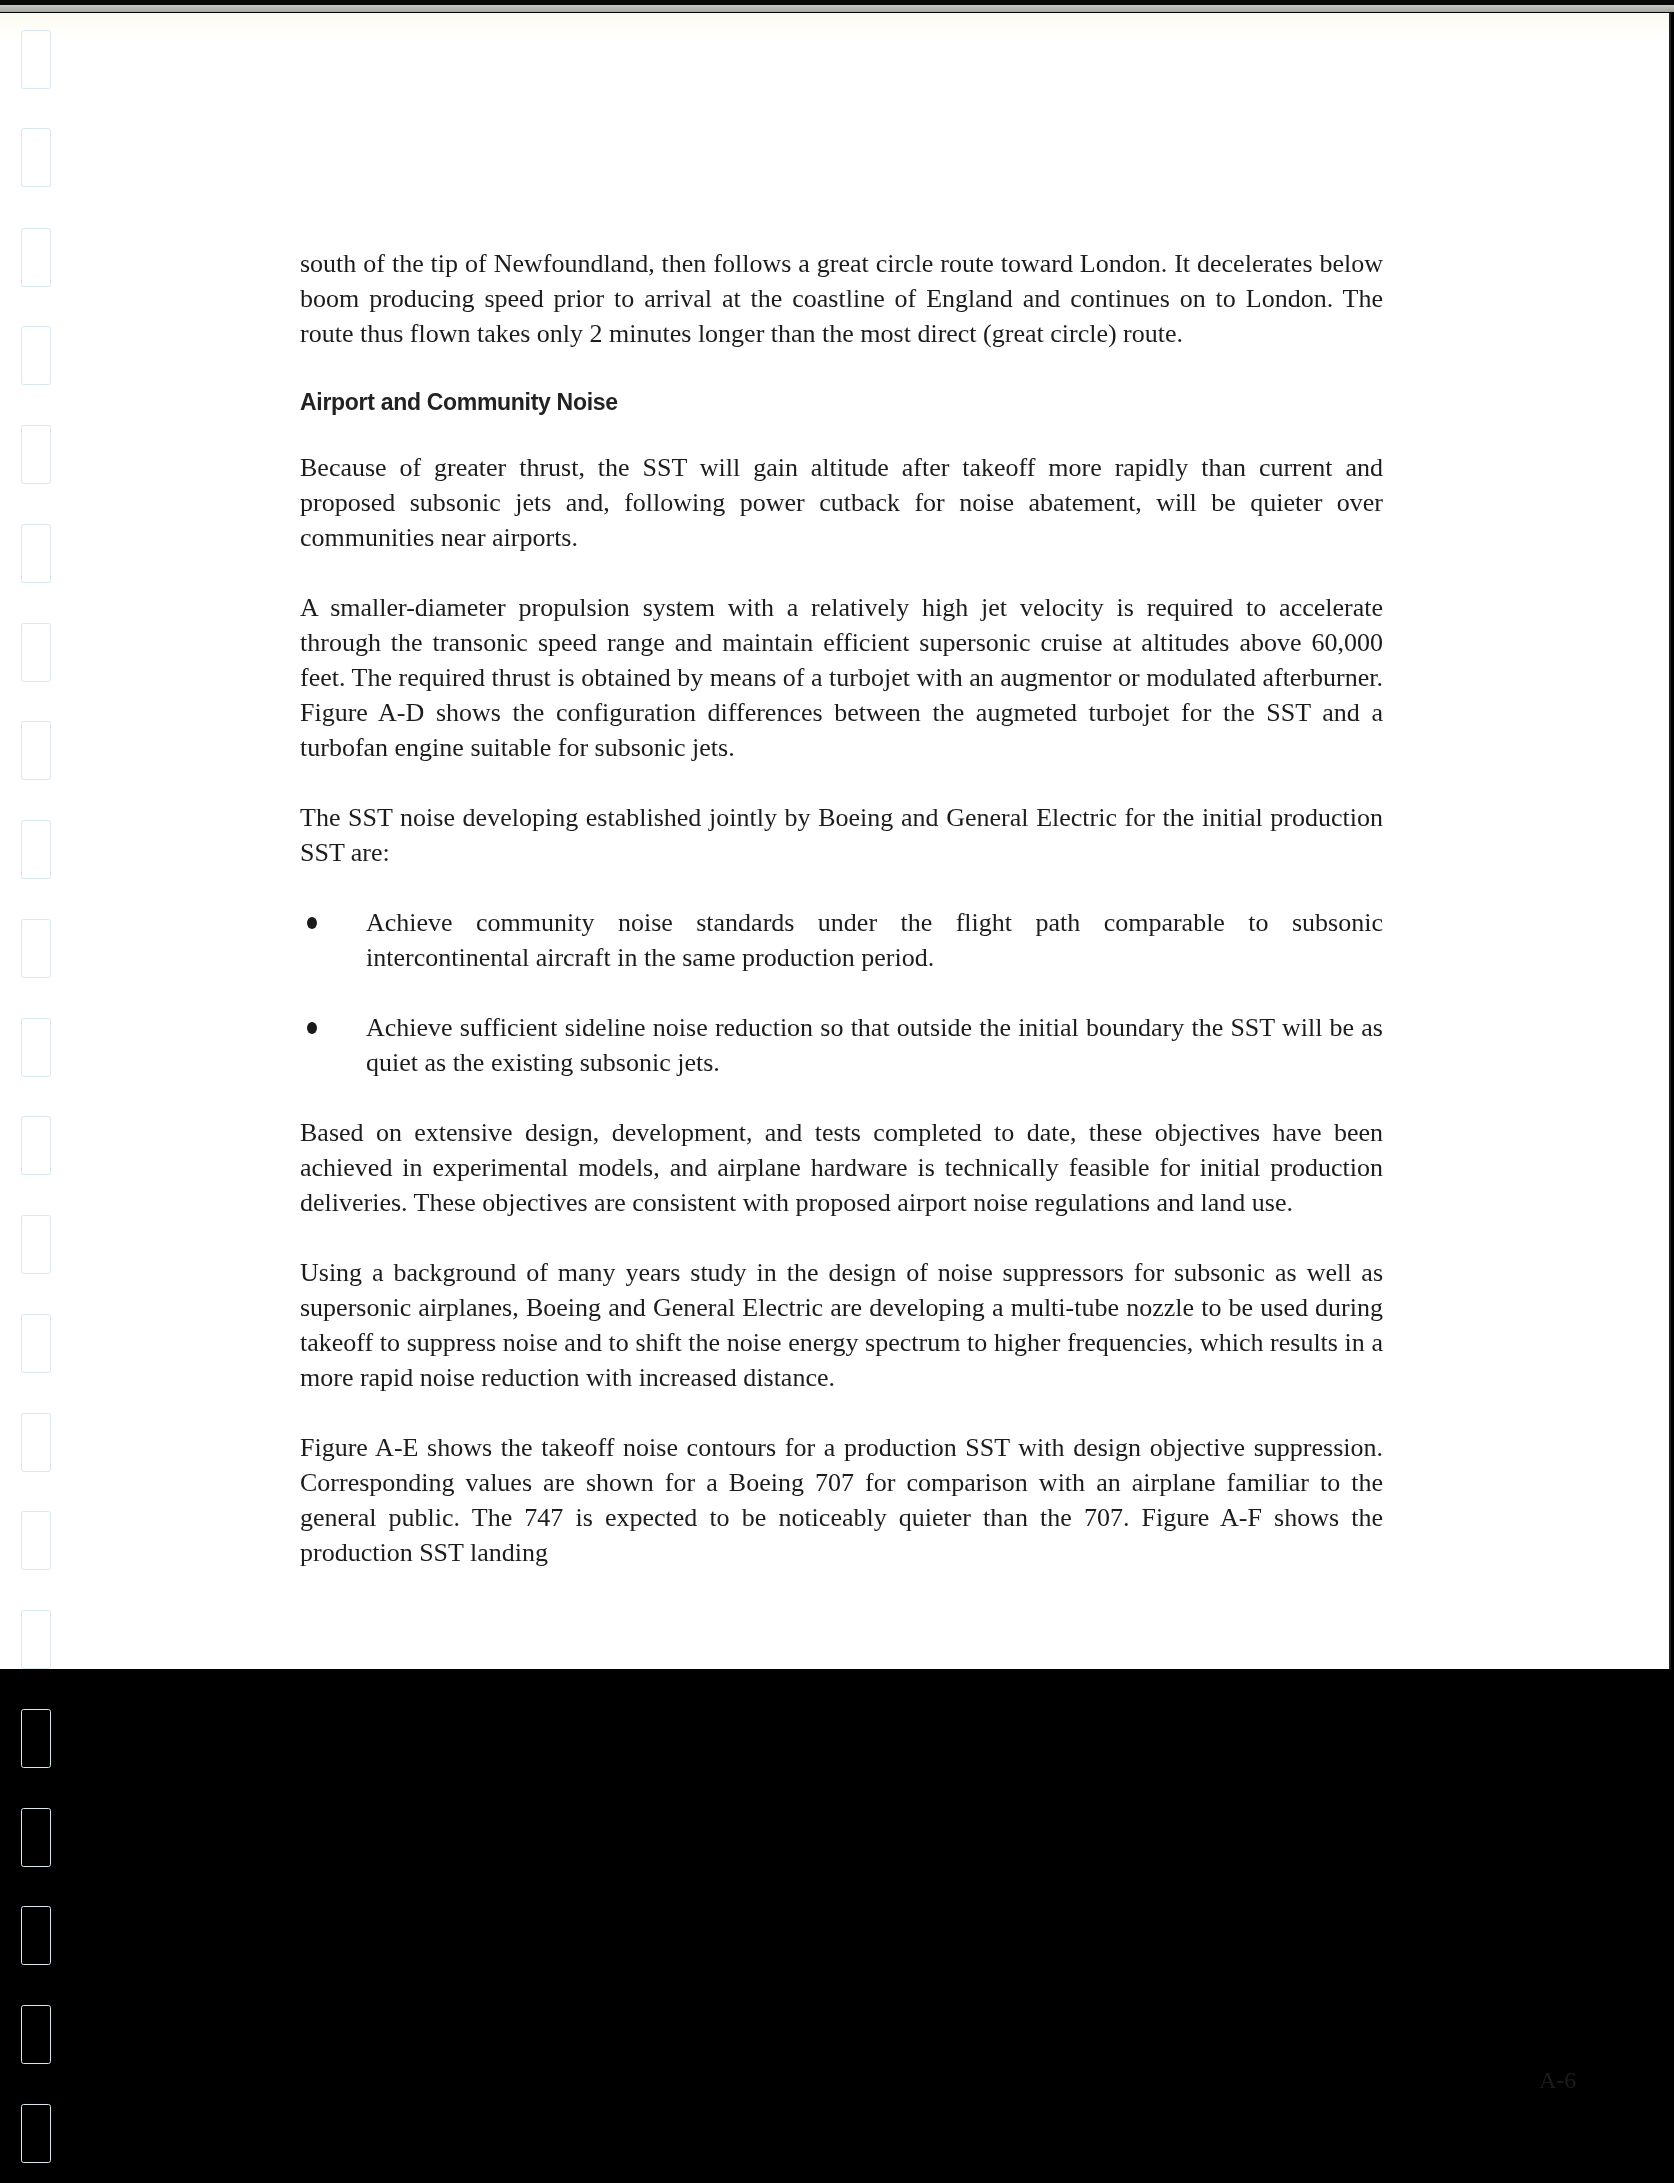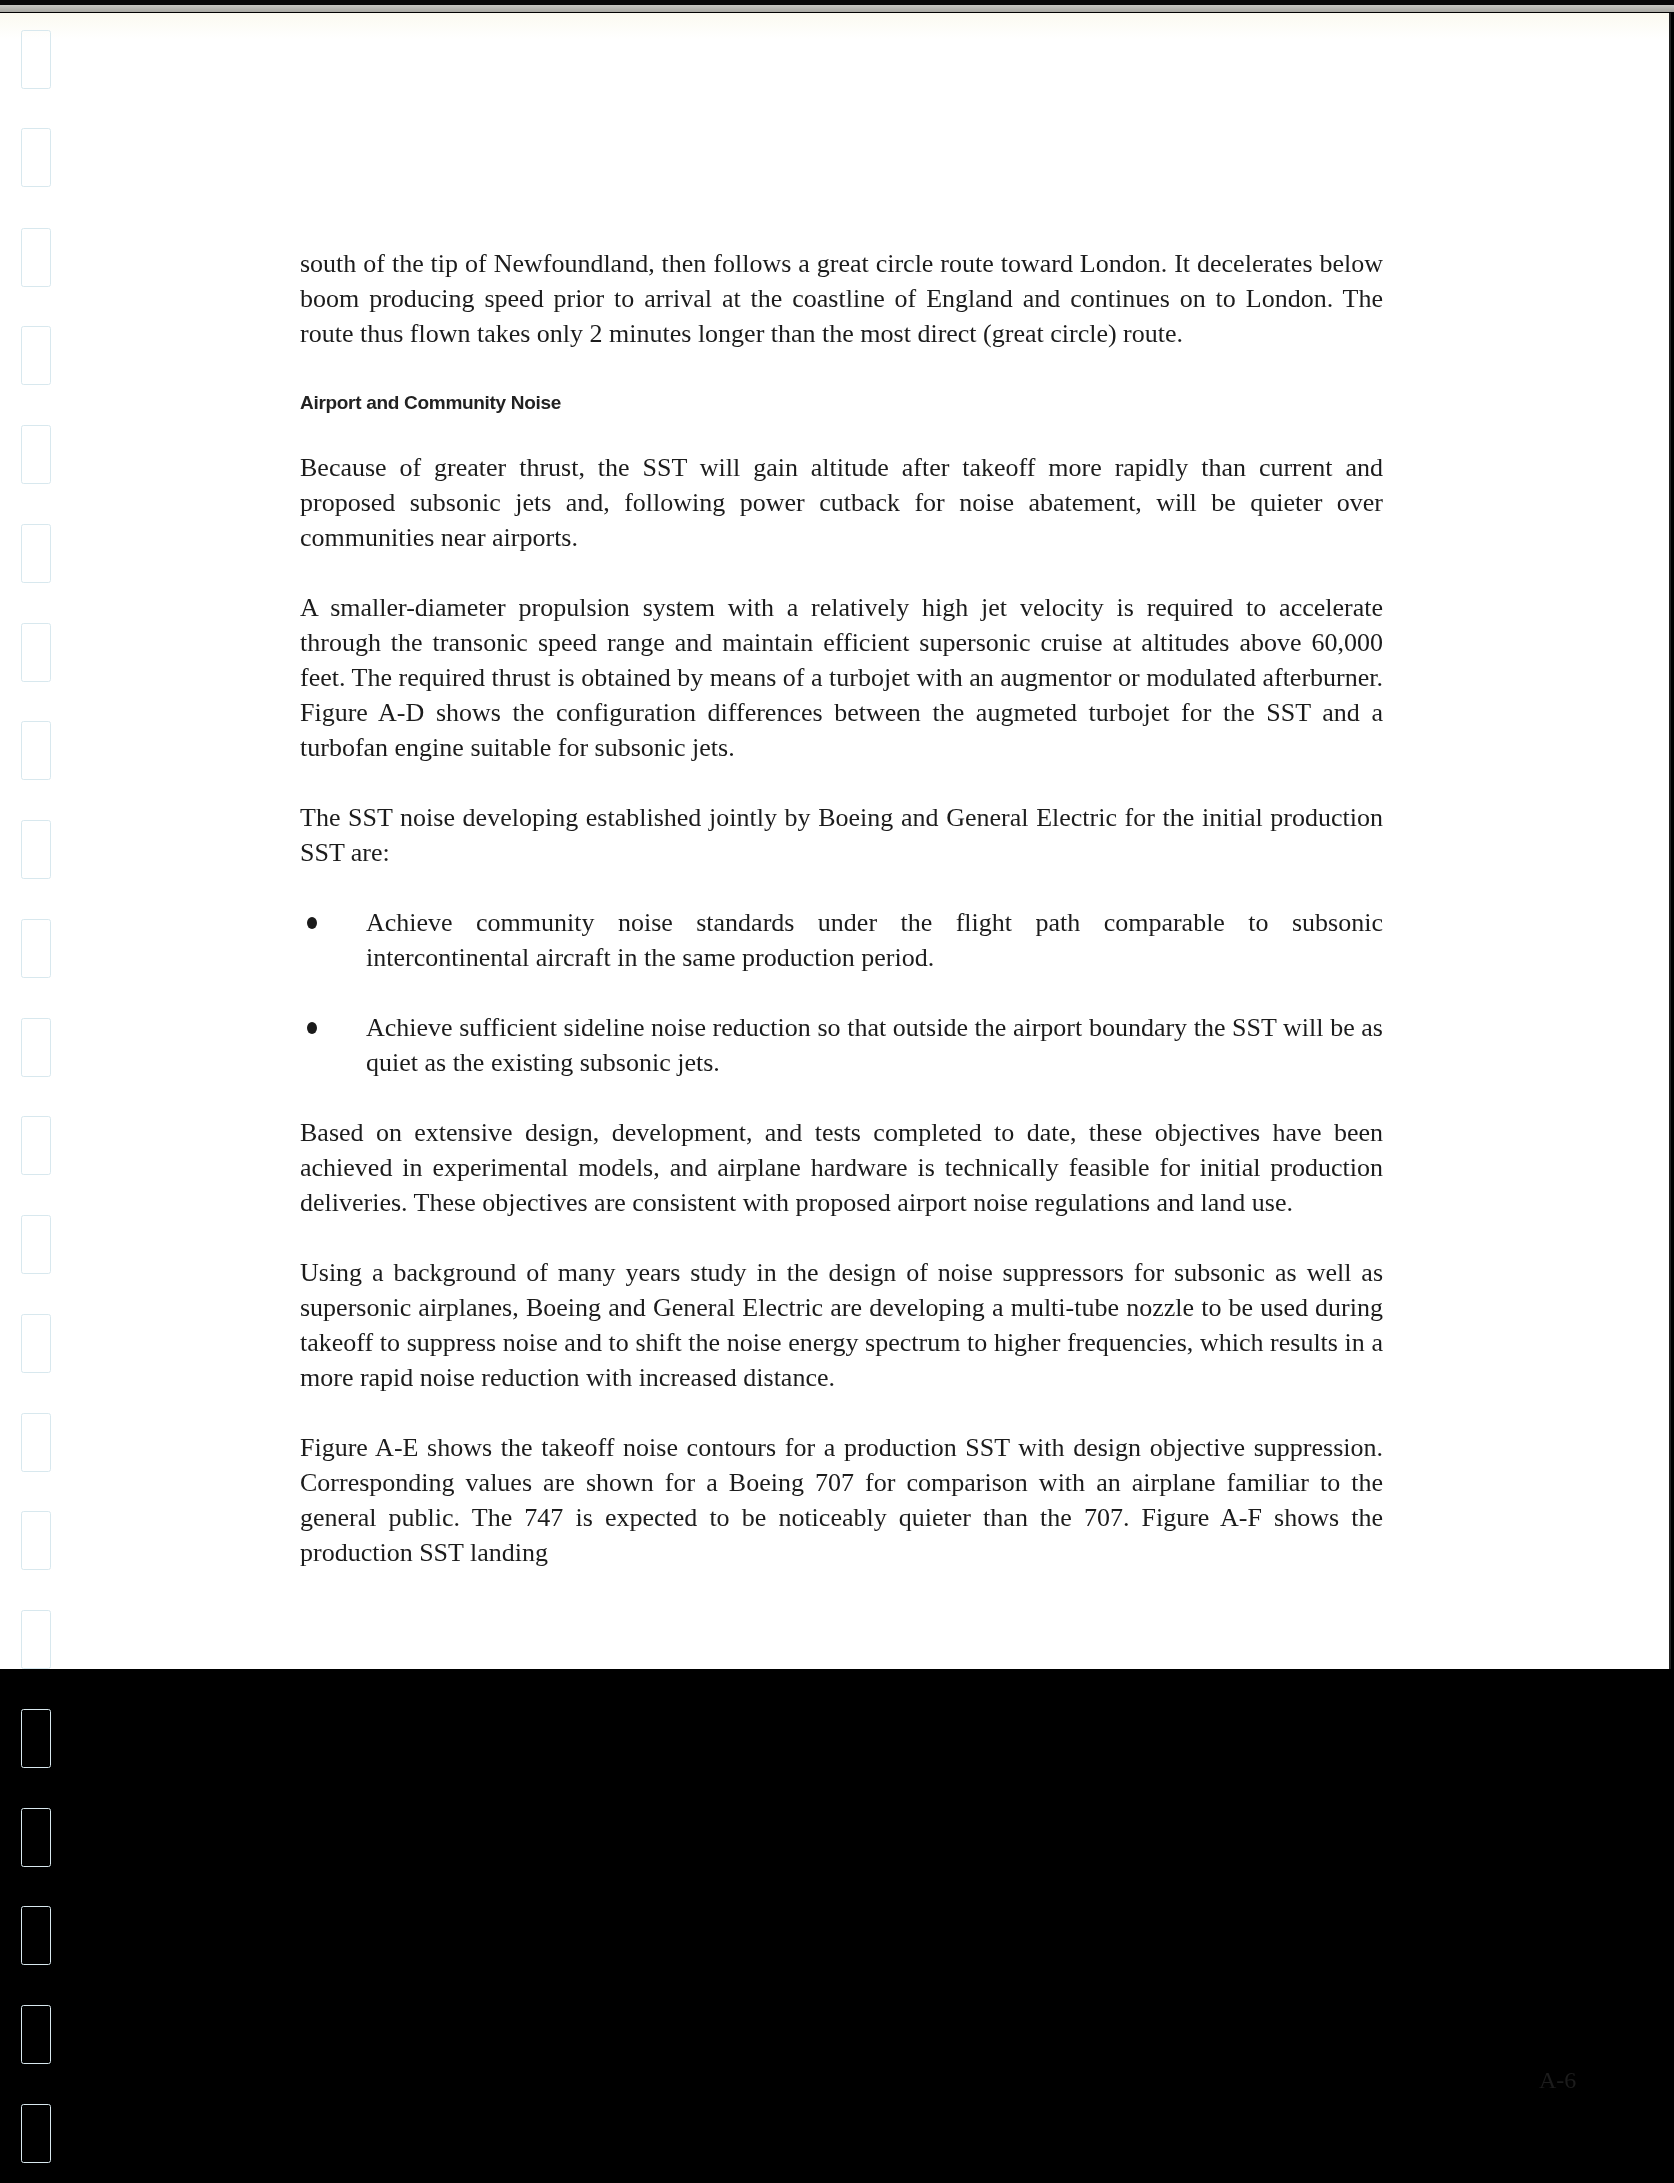--- a/index.html
+++ b/index.html
@@ -53,21 +53,21 @@
     }
     .para {
       font-size: 26px;
       line-height: 35px;
       text-align: justify;
       margin: 0 0 35px 0;
     }
     .heading {
       font-family: "Liberation Sans", "DejaVu Sans", sans-serif;
       font-weight: bold;
-      font-size: 19px;
+      font-size: 23px;
       line-height: 33px;
       margin: 0 0 31.5px 0;
       letter-spacing: -0.3px;
       color: #222;
     }
     .bullets {
       list-style: none;
       margin: 0 0 35px 0;
       padding: 0;
     }
@@ -140,21 +140,21 @@
     <p class="para">A smaller-diameter propulsion system with a relatively high jet velocity is required to accelerate through the transonic speed range and maintain efficient supersonic cruise at altitudes above 60,000 feet. The required thrust is obtained by means of a turbojet with an augmentor or modulated afterburner. Figure A-D shows the configuration differences between the augmeted turbojet for the SST and a turbofan engine suitable for subsonic jets.</p>
     <p class="para">The SST noise developing established jointly by Boeing and General Electric for the initial production SST are:</p>
 
     <ul class="bullets">
       <li class="bullet-item">
         <span class="bullet-dot"></span>
         <span>Achieve community noise standards under the flight path comparable to subsonic intercontinental aircraft in the same production period.</span>
       </li>
       <li class="bullet-item">
         <span class="bullet-dot"></span>
-        <span>Achieve sufficient sideline noise reduction so that outside the airport boundary the SST will be as quiet as the existing subsonic jets.</span>
+        <span>Achieve sufficient sideline noise reduction so that outside the initial boundary the SST will be as quiet as the existing subsonic jets.</span>
       </li>
     </ul>
 
     <p class="para">Based on extensive design, development, and tests completed to date, these objectives have been achieved in experimental models, and airplane hardware is technically feasible for initial production deliveries. These objectives are consistent with proposed airport noise regulations and land use.</p>
     <p class="para">Using a background of many years study in the design of noise suppressors for subsonic as well as supersonic airplanes, Boeing and General Electric are developing a multi-tube nozzle to be used during takeoff to suppress noise and to shift the noise energy spectrum to higher frequencies, which results in a more rapid noise reduction with increased distance.</p>
     <p class="para">Figure A-E shows the takeoff noise contours for a production SST with design objective suppression. Corresponding values are shown for a Boeing 707 for comparison with an airplane familiar to the general public. The 747 is expected to be noticeably quieter than the 707. Figure A-F shows the production SST landing</p>
   </div>
 
   <div class="page-number">A-6</div>
 </div>

